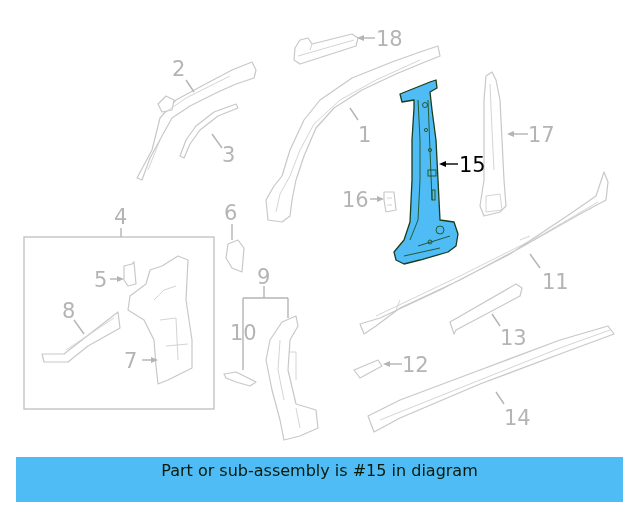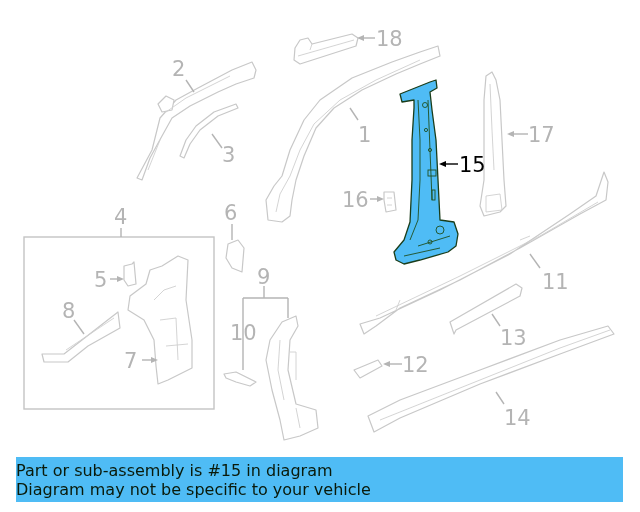--- a/index.html
+++ b/index.html
@@ -11,21 +11,21 @@
   .hl-detail { fill: none; stroke: #1f4f1f; stroke-width: 0.9; }
   .callout { font-family: "DejaVu Sans", sans-serif; font-size: 21px; fill: #b4b4b4; }
   .callout-hl { font-family: "DejaVu Sans", sans-serif; font-size: 21px; fill: #000000; }
   .leader { stroke: #b4b4b4; stroke-width: 1.4; fill: none; }
   .leader-hl { stroke: #000000; stroke-width: 1.4; fill: none; }
   .arrowhead { fill: #b4b4b4; }
   .arrowhead-hl { fill: #000000; }
   .group-box { fill: none; stroke: #c4c4c4; stroke-width: 1.4; }
   #banner {
     position: absolute; left: 16px; top: 457px; width: 607px; height: 45px;
-    background: #4fbcf5; color: #0a1a0a; 
+    background: #4fbcf5; color: #0a1a0a; text-align: center;
     font-family: "DejaVu Sans", sans-serif; font-size: 16px; line-height: 19px;
     padding-top: 4px; box-sizing: border-box;
   }
   #banner div { white-space: nowrap; }
 </style>
 </head>
 <body>
 
 <svg id="diagram" viewBox="0 0 640 512" xmlns="http://www.w3.org/2000/svg">
 
@@ -162,14 +162,13 @@
   <g>
     <path class="part" d="M368,416 L400,400 L480,370 L560,340 L608,326 L614,334 L560,354 L480,384 L400,418 L374,432 Z"></path>
     <path class="part-detail" d="M380,420 L470,384 L560,348 L610,330"></path>
   </g>
   <line class="leader" x1="504" y1="404" x2="496" y2="392"></line>
   <text class="callout" x="504" y="425">14</text>
 </svg>
 
 <div id="banner">
   <div>Part or sub-assembly is #15 in diagram</div>
-  <div>Diagram may not be specific to your vehicle</div>
 </div>
 
 </body></html>

